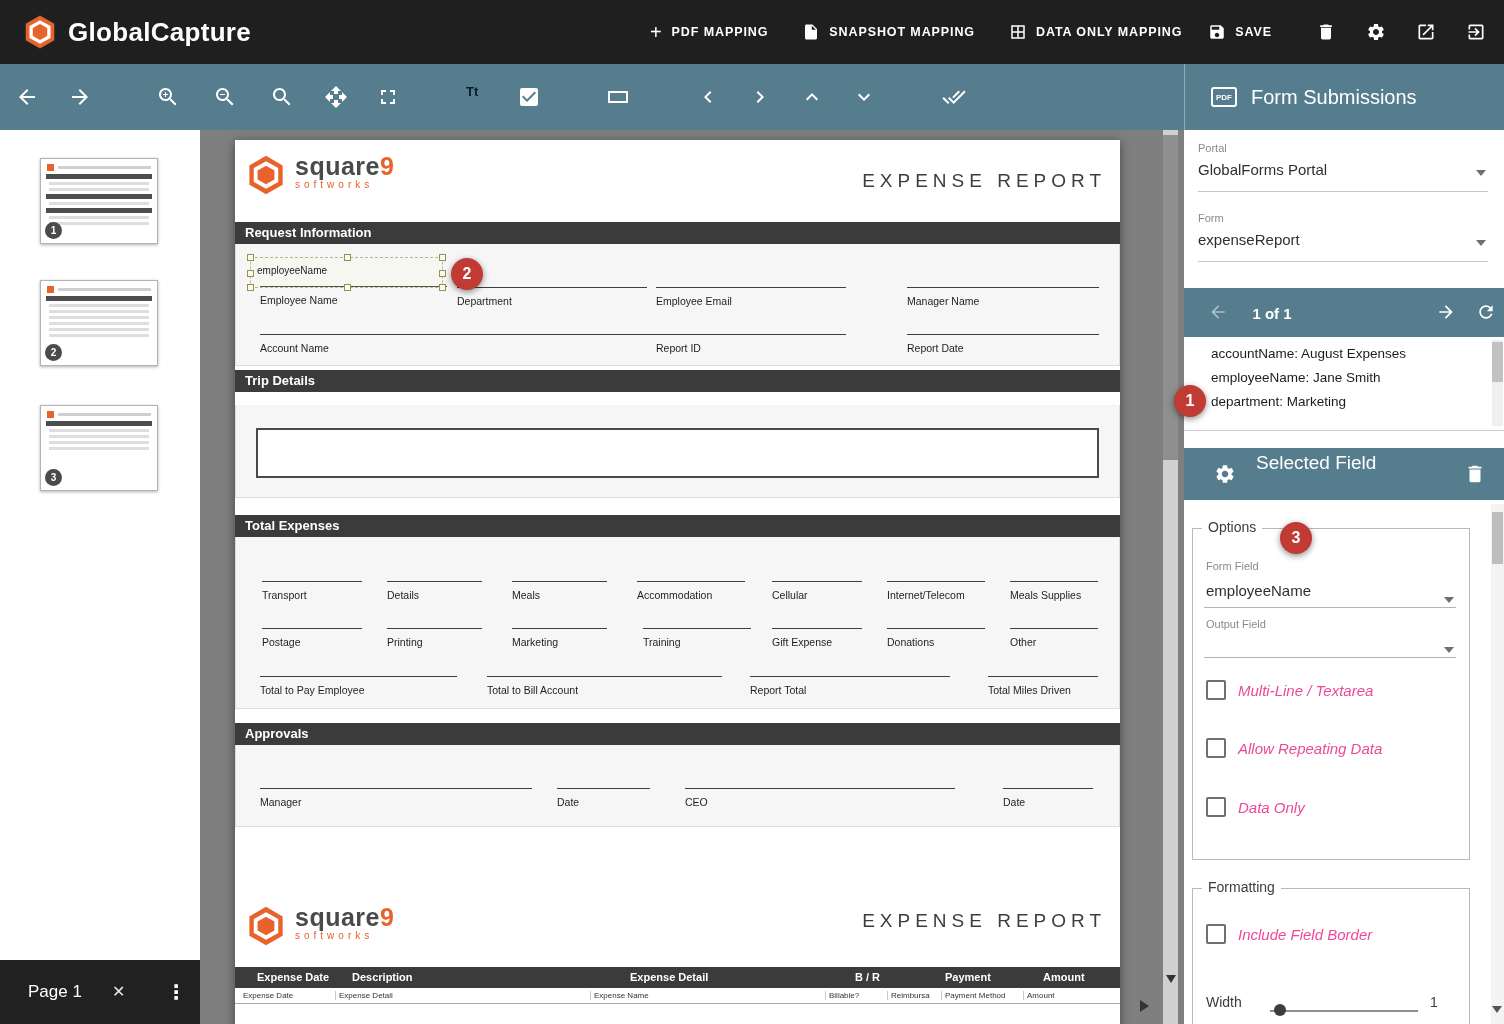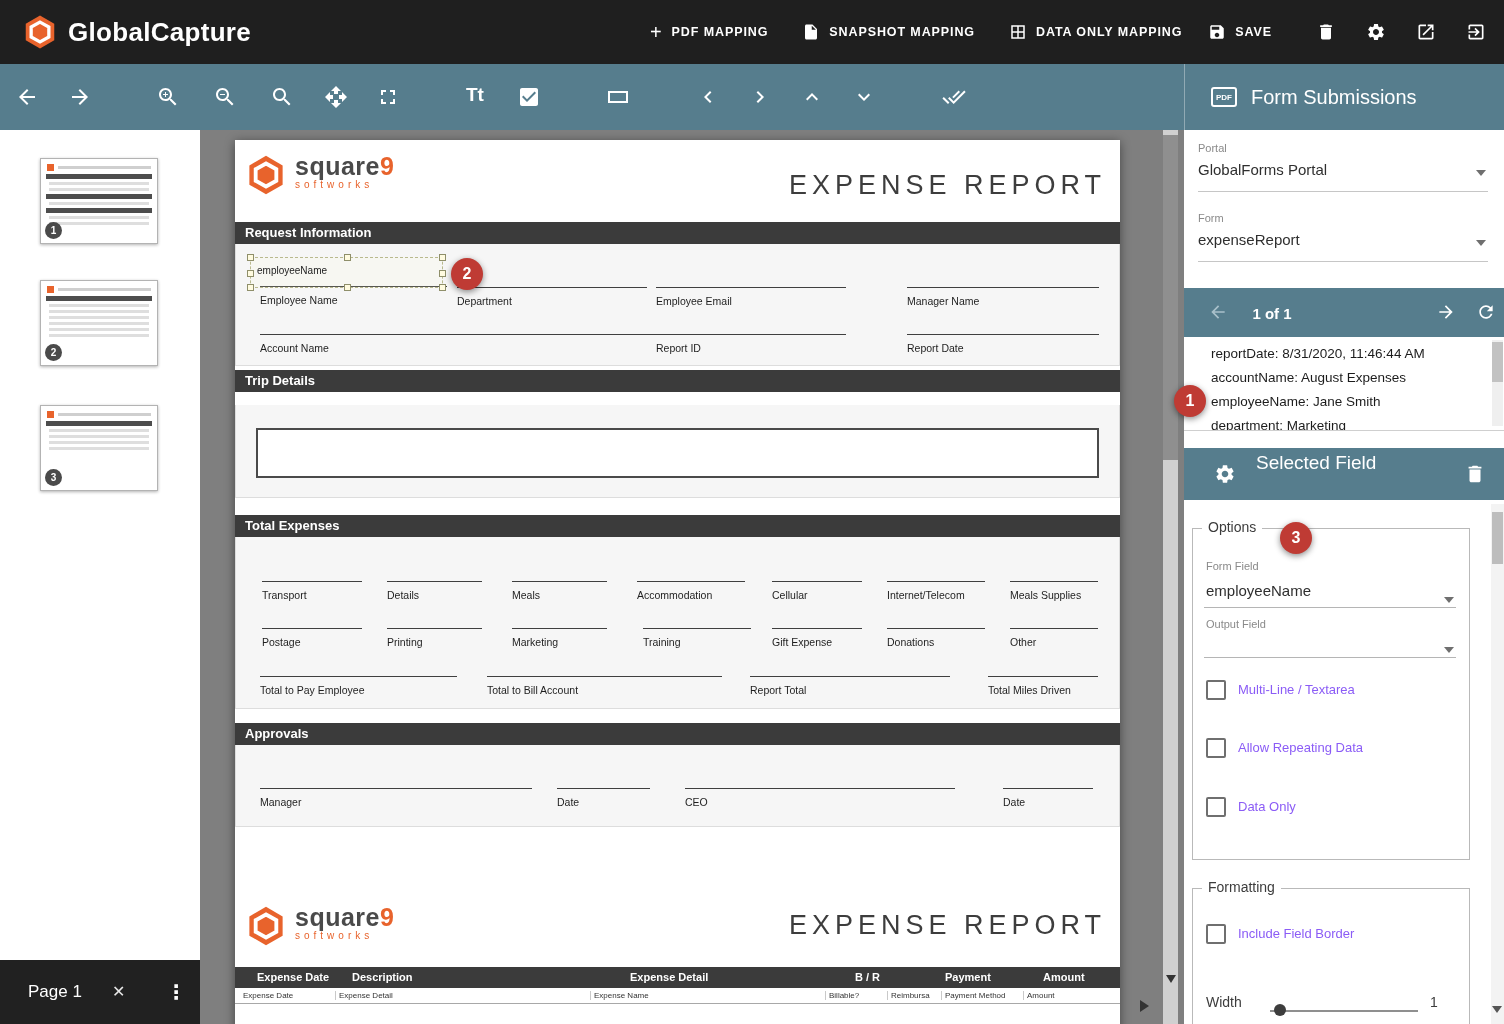--- a/index.html
+++ b/index.html
@@ -23,21 +23,21 @@
 
   
   .toolrow { height:66px; background:#567d8d; display:flex; color:#fff; }
   .pages-head { width:200px; display:flex; align-items:center; padding:0 16px; border-right:1px solid rgba(255,255,255,.35); }
   .pages-head svg { width:22px; height:22px; }
   .pages-title { font-size:19px; margin-left:12px; }
   .pages-collapse { margin-left:auto; font-size:22px; line-height:20px; cursor:pointer; padding:0 4px; }
   .tools { flex:1; position:relative; }
   .tool { position:absolute; top:21px; width:24px; height:24px; color:#fff; cursor:pointer; }
   .tool svg { width:24px; height:24px; }
-  .tool-text { font-size:19px; font-weight:bold; color:#ffffff; top:20px; width:auto; }
+  .tool-text { font-size:13px; font-weight:bold; color:#0f172a; top:20px; width:auto; }
   .fs-head { width:320px; display:flex; align-items:center; padding:0 26px; border-left:1px solid rgba(255,255,255,.35); }
   .pdf-badge { width:26px; height:20px; border:2px solid #fff; border-radius:3px; font-size:8px; font-weight:bold; display:flex; align-items:center; justify-content:center; }
   .fs-title { font-size:20px; margin-left:14px; }
 
   
   .main { display:flex; height:894px; }
 
   
   .pages-panel { width:200px; position:relative; background:#fff; }
   .thumb { position:absolute; left:40px; width:118px; height:86px; background:#fff; border:1px solid #b3b3b3; box-shadow:0 1px 3px rgba(0,0,0,.3); cursor:pointer; }
@@ -54,21 +54,21 @@
   .pf-menu { position:absolute; left:166px; top:20px; font-size:20px; font-weight:bold; cursor:pointer; }
 
   
   .canvas { width:984px; position:relative; background:#7f7f7f; overflow:hidden; }
   .doc { position:absolute; left:35px; top:10px; width:885px; height:1005px; background:#fff; box-shadow:0 2px 10px rgba(0,0,0,.45); }
   .doc-logo { position:absolute; display:flex; gap:8px; align-items:flex-start; }
   .doc-logo svg { width:42px; height:46px; }
   .dl-word { font-size:25px; font-weight:bold; color:#4a4a4a; letter-spacing:.5px; }
   .dl-digit { font-size:25px; font-weight:bold; color:#e8632c; }
   .dl-sub { font-size:10px; letter-spacing:4px; color:#e8632c; margin-top:-2px; }
-  .doc-title { position:absolute; right:14px; font-size:27px; letter-spacing:5px; color:#3d3d3d; }
+  .doc-title { position:absolute; right:14px; font-size:19px; letter-spacing:5px; color:#3d3d3d; }
   .sec-h { position:absolute; left:0; right:0; height:22px; background:#3b3b3b; color:#fff; font-size:13px; font-weight:bold; line-height:22px; padding-left:10px; }
   .sec-b { position:absolute; left:0; right:0; background:#f6f6f6; border:1px solid #ddd; border-top:none; }
   .fld { position:absolute; border-top:1px solid #3f3f3f; padding-top:3px; }
   .fld span { font-size:10.5px; color:#1e1e1e; }
   .trip-box { position:absolute; left:21px; width:843px; height:50px; background:#fff; border:2px solid #4a4a4a; }
   .overlay { position:absolute; border:1px dashed #b9b98e; background:rgba(255,255,210,.12); }
   .overlay-label { position:absolute; left:6px; top:7px; font-size:10px; color:#222; }
   .hdl { position:absolute; width:7px; height:7px; background:#fffbe0; border:1px solid #8f8f6a; }
   .tbl-head { position:absolute; left:0; right:0; height:21px; background:#3b3b3b; }
   .tbl-head span { position:absolute; top:4px; color:#fff; font-size:11px; font-weight:bold; }
@@ -102,21 +102,21 @@
   .sf-gear { position:absolute; left:30px; top:15px; cursor:pointer; }
   .sf-title { position:absolute; left:72px; top:4px; font-size:19px; }
   .sf-trash { position:absolute; right:18px; top:15px; cursor:pointer; }
   .group-box { position:absolute; left:8px; width:278px; border:1px solid #b9b9b9; }
   .legend { position:absolute; background:#fff; padding:0 6px; font-size:14px; color:#3c3c3c; }
   .rp-label { position:absolute; font-size:11px; color:#8a8a8a; }
   .rp-value { position:absolute; font-size:15px; color:#2f2f2f; }
   .rp-line { position:absolute; border-bottom:1px solid #b5b5b5; width:252px; left:20px; }
   .rp-caret { position:absolute; left:260px; }
   .cbx { position:absolute; left:22px; width:20px; height:20px; border:2px solid #6f6f6f; border-radius:2px; background:#fff; cursor:pointer; }
-  .cbx-label { position:absolute; left:54px; font-size:13px; color:#8b5cf6; }
+  .cbx-label { position:absolute; left:54px; font-size:15px; color:#ec4899;font-style:italic; }
   .slider-track { position:absolute; left:86px; top:880px; width:148px; height:2px; background:#8f8f8f; }
   .slider-thumb { position:absolute; left:90px; top:874px; width:12px; height:12px; border-radius:50%; background:#3d3d3d; cursor:pointer; }
   .rp-sb { position:absolute; right:0; top:374px; width:13px; height:520px; background:#f3f3f3; cursor:pointer; }
   .rp-sb-thumb { position:absolute; left:1px; top:8px; width:11px; height:52px; background:#bdbdbd; }
   .rp-sb-down { position:absolute; right:2px; top:876px; width:0; height:0; border-left:5px solid transparent; border-right:5px solid transparent; border-top:7px solid #555; }
 
   
   .ann { position:absolute; width:32px; height:32px; border-radius:50%; background:#bf3b34; color:#fff; font-size:16px; font-weight:bold; display:flex; align-items:center; justify-content:center; box-shadow:0 2px 6px rgba(0,0,0,.45); z-index:50; }
 </style>
 </head>
@@ -457,21 +457,20 @@
             </svg>
           </span>
         <span class="pg-refresh">
             <svg viewBox="0 0 24 24">
               <path d="M17.65 6.35C16.2 4.9 14.21 4 12 4c-4.42 0-7.99 3.58-7.99 8s3.57 8 7.99 8c3.73 0 6.84-2.55 7.73-6h-2.08c-.82 2.33-3.04 4-5.65 4-3.31 0-6-2.69-6-6s2.69-6 6-6c1.66 0 3.14.69 4.22 1.78L13 11h7V4l-2.35 2.35z"></path>
             </svg>
           </span>
       </div>
 
       <div class="sub-list">
-        <div class="sub-row">reportDate: 8/31/2020, 11:46:44 AM</div>
         <div class="sub-row">accountName: August Expenses</div>
         <div class="sub-row">employeeName: Jane Smith</div>
         <div class="sub-row">department: Marketing</div>
       </div>
       <div class="list-sb">
           <div class="list-thumb"></div>
         </div>
 
       <div class="sf-head">
         <span class="sf-gear">

